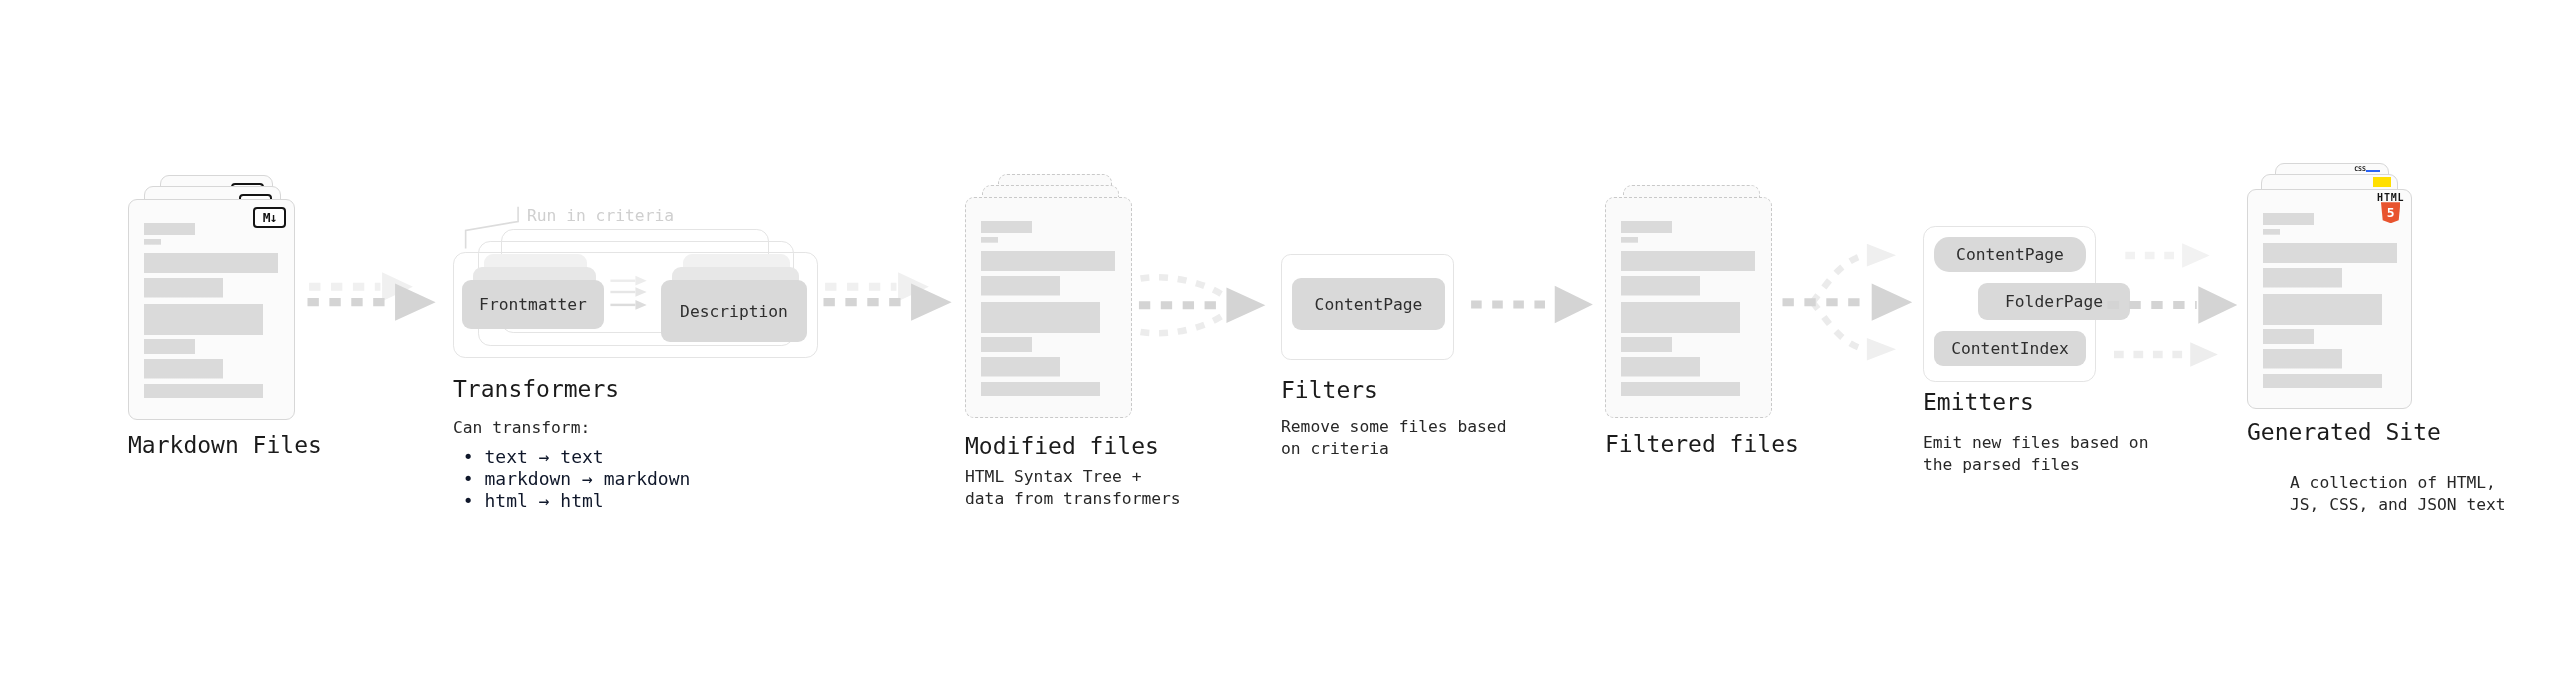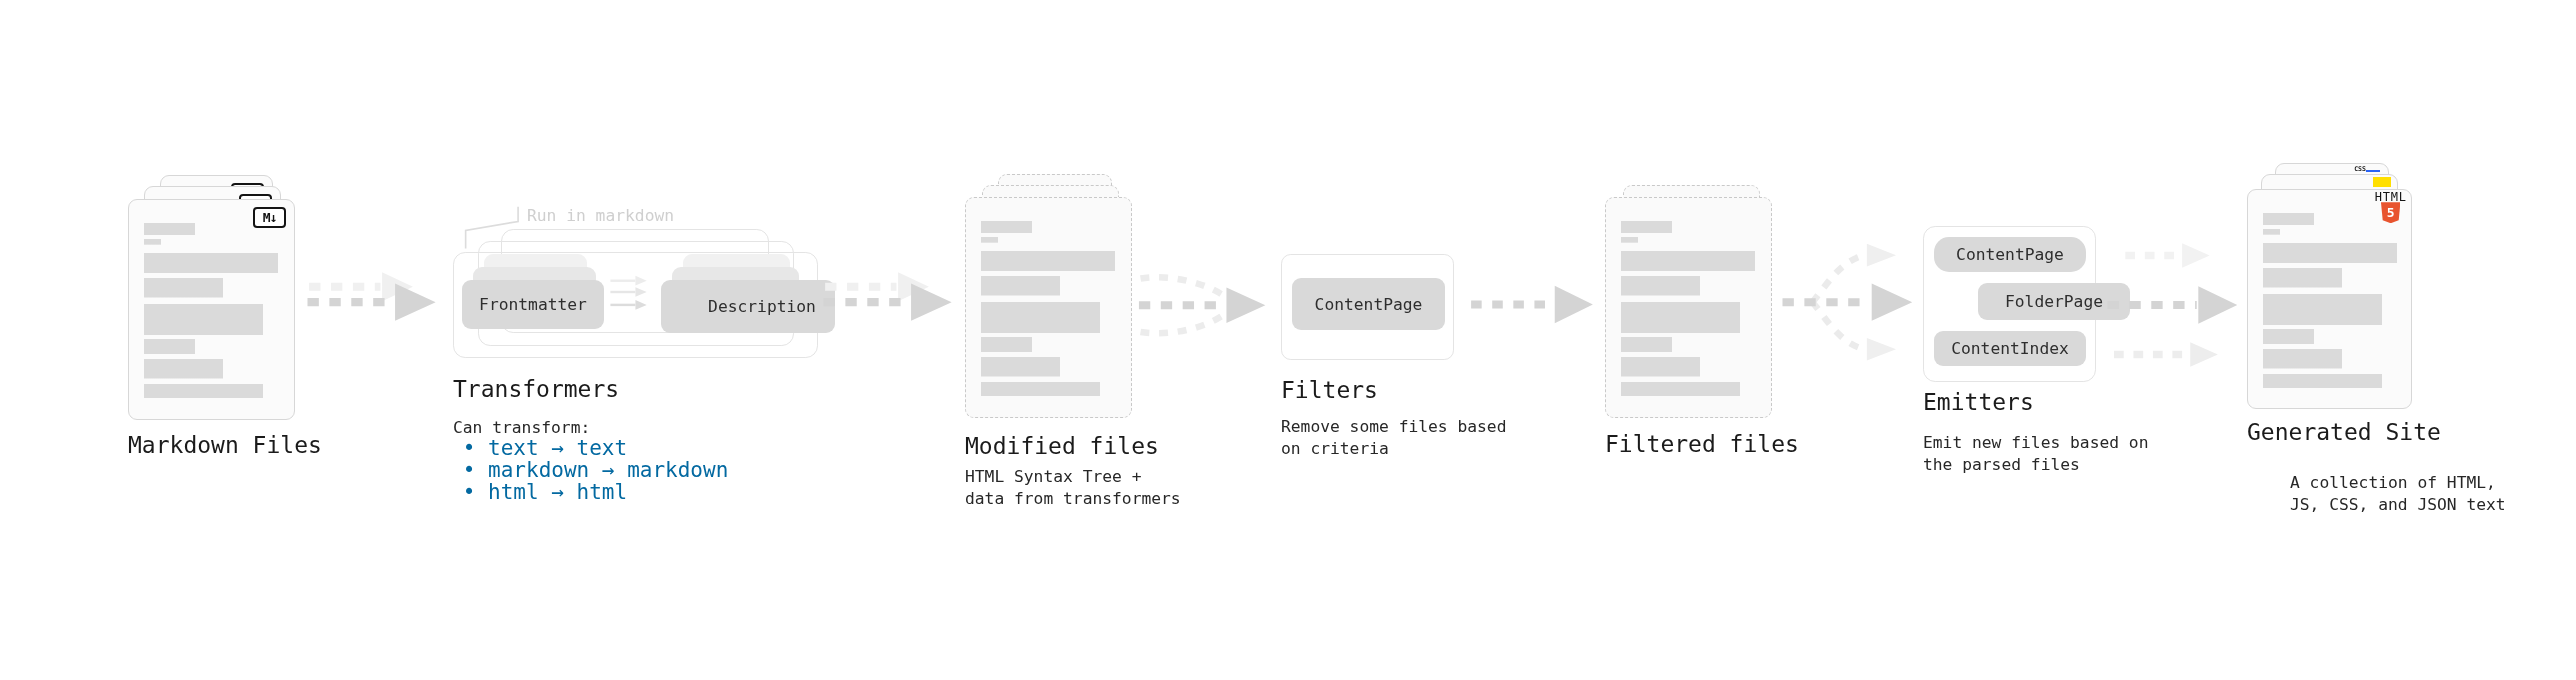--- a/index.html
+++ b/index.html
@@ -25,21 +25,21 @@
     background-size:51px 12.2px,17px 5.7px,134px 20.3px,79px 19.5px,119px 31px,51px 15.4px,79px 19.5px,119px 14px;
     background-position:14.6px 23px,14.6px 39px,14.6px 53px,14.6px 78px,14.6px 104px,14.6px 139px,14.6px 159px,14.6px 184px;}
 
   
   .md-badge{position:absolute;top:6.5px;right:8.1px;width:32.5px;height:21px;background:#ffffff;
     border:2.4px solid #141414;border-radius:4.1px;box-sizing:border-box;display:flex;align-items:center;
     justify-content:center;font-weight:bold;font-size:13px;letter-spacing:-0.8px;color:#141414;}
 
   
   .html5-badge{position:absolute;top:4.1px;right:9.8px;width:21px;display:flex;flex-direction:column;align-items:center;}
-  .html5-badge .word{font-size:12px;font-weight:normal;color:#141414;letter-spacing:0.8px;line-height:7.3px;}
+  .html5-badge .word{font-size:10px;font-weight:bold;color:#141414;letter-spacing:0.8px;line-height:7.3px;}
   .html5-badge .shield{width:19.5px;height:21px;margin-top:0.8px;background:#e8542f;
     clip-path:polygon(0 0,100% 0,91% 86%,50% 100%,9% 86%);
     display:flex;align-items:center;justify-content:center;color:#ffffff;font-weight:bold;font-size:13px;}
   .css-badge{position:absolute;top:1.6px;right:8.1px;display:flex;align-items:flex-end;}
   .css-badge .t{font-size:6.5px;font-weight:bold;color:#141414;line-height:6.5px;}
   .css-badge .u{width:14px;height:2.4px;background:#2a63f5;margin-top:0.8px;}
   .js-badge{position:absolute;top:2.4px;right:6.5px;width:18px;height:9.8px;background:#ffdf00;}
 
   
   .frame{position:absolute;border:1.6px solid #e4e4e4;border-radius:12.2px;box-sizing:border-box;background:transparent;}
@@ -48,21 +48,21 @@
   
   .pill{position:absolute;background:#d9d9d9;border-radius:9px;display:flex;align-items:center;
     justify-content:center;font-size:16.3px;color:#2e2e2e;}
   .ghost{position:absolute;border-radius:9px;background:#e7e7e7;}
   .ghost.far{background:#f1f1f1;}
 
   
   .node-label{position:absolute;font-size:23px;color:#1b1b1b;white-space:nowrap;letter-spacing:0;}
   .node-sub{position:absolute;font-size:16.3px;line-height:22px;color:#272727;white-space:pre;}
   .note{position:absolute;font-size:16.3px;color:#cfcfcf;white-space:nowrap;}
-  .bullets{position:absolute;font-size:21px;line-height:22px;color:#0369a1;white-space:pre;padding-left:9.8px;}
+  .bullets{position:absolute;font-size:18px;line-height:22px;color:#0f172a;white-space:pre;padding-left:9.8px;margin-top:9px;}
 
   svg.arrow{position:absolute;overflow:visible;}
 </style>
 </head>
 <body>
 
 <div class="canvas">
 
   <div>
     <div class="doc" style="left:160px;top:175px;width:113px;height:211px;">
@@ -86,38 +86,38 @@
   </svg>
 
   <div>
     <div class="frame" style="left:501px;top:229px;width:268px;height:104px;"></div>
     <div class="frame" style="left:478px;top:241px;width:316px;height:105px;"></div>
     <div class="frame" style="left:453px;top:252px;width:365px;height:106px;"></div>
 
     <svg class="arrow" style="left:464px;top:205px;" width="59" height="46" viewBox="0 0 72 56">
       <polyline points="66,2 66,20 2,31 2,53" fill="none" stroke="#dcdcdc" stroke-width="2"></polyline>
     </svg>
-    <div class="note" style="left:527px;top:206px;">Run in markdown</div>
+    <div class="note" style="left:527px;top:206px;">Run in criteria</div>
 
     <div class="ghost far" style="left:484px;top:254px;width:103px;height:49px;"></div>
     <div class="ghost" style="left:473px;top:267px;width:123px;height:49px;"></div>
     <div class="pill" style="left:462px;top:280px;width:142px;height:49px;">Frontmatter</div>
 
     <svg class="arrow" style="left:608px;top:271px;" width="50" height="42" viewBox="0 0 62 52">
       <line x1="3" y1="12" x2="34" y2="12" stroke="#ececec" stroke-width="3"></line>
         <polygon points="34,6 48,12 34,18" fill="#ececec"></polygon>
       <line x1="3" y1="26" x2="34" y2="26" stroke="#e6e6e6" stroke-width="3"></line>
         <polygon points="34,20 48,26 34,32" fill="#e6e6e6"></polygon>
       <line x1="3" y1="42" x2="34" y2="42" stroke="#dcdcdc" stroke-width="3"></line>
         <polygon points="34,36 48,42 34,48" fill="#dcdcdc"></polygon>
     </svg>
 
     <div class="ghost far" style="left:683px;top:254px;width:107px;height:49px;"></div>
     <div class="ghost" style="left:672px;top:267px;width:127px;height:49px;"></div>
-    <div class="pill" style="left:661px;top:280px;width:146px;height:53px;padding-left:28px;">Description</div>
+    <div class="pill" style="left:661px;top:280px;width:146px;height:62px;">Description</div>
 
     <div class="node-label" style="left:453px;top:376px;">Transformers</div>
     <div class="node-sub" style="left:453px;top:417px;">Can transform:</div>
     <div class="bullets" style="left:453px;top:437px;"><div>• text → text</div><div>• markdown → markdown</div><div>• html → html</div></div>
   </div>
 
   <svg class="arrow" style="left:817px;top:264px;" width="146" height="65" viewBox="0 0 180 80">
     <line x1="10" y1="28" x2="98" y2="28" stroke="#f0f0f0" stroke-width="10" stroke-dasharray="14 13"></line>
     <polygon points="100,10 138,28 100,46" fill="#f0f0f0"></polygon>
     <line x1="8" y1="47" x2="114" y2="47" stroke="#d4d4d4" stroke-width="10" stroke-dasharray="14 13"></line>

